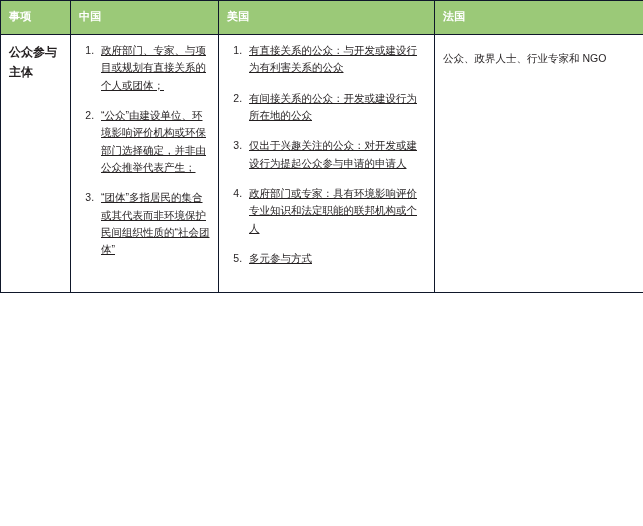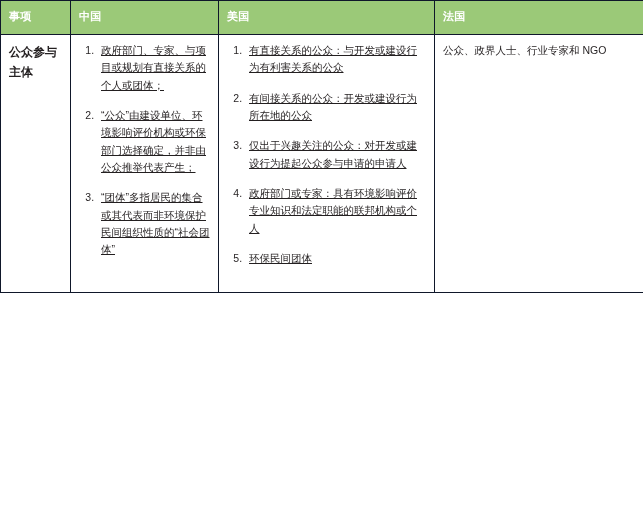--- a/index.html
+++ b/index.html
@@ -68,21 +68,21 @@
   ol.numlist > li {
     margin: 0 0 13px 0;
     padding-left: 4px;
     line-height: 1.65;
     text-decoration: underline;
   }
   ol.numlist > li:last-child {
     margin-bottom: 16px;
   }
   p.para {
-    margin: 0 0 10px 0;
+    margin: 8px 0 10px 0;
     line-height: 1.7;
     text-align: justify;
   }
   p.para:last-child {
     margin-bottom: 0;
   }
 </style>
 </head>
 <body>
 
@@ -112,21 +112,21 @@
             <li>“公众”由建设单位、环境影响评价机构或环保部门选择确定，并非由公众推举代表产生；</li>
             <li>“团体”多指居民的集合或其代表而非环境保护民间组织性质的“社会团体”</li>
           </ol>
         </td>
         <td class="cell">
           <ol class="numlist">
             <li>有直接关系的公众：与开发或建设行为有利害关系的公众</li>
             <li>有间接关系的公众：开发或建设行为所在地的公众</li>
             <li>仅出于兴趣关注的公众：对开发或建设行为提起公众参与申请的申请人</li>
             <li>政府部门或专家：具有环境影响评价专业知识和法定职能的联邦机构或个人</li>
-            <li>环保民间团体</li>
+            <li>多元参与方式</li>
           </ol>
         </td>
         <td class="cell">
           <p class="para">公众、政界人士、行业专家和 NGO</p>
         </td>
       </tr>
 
 
 
     </tbody>

